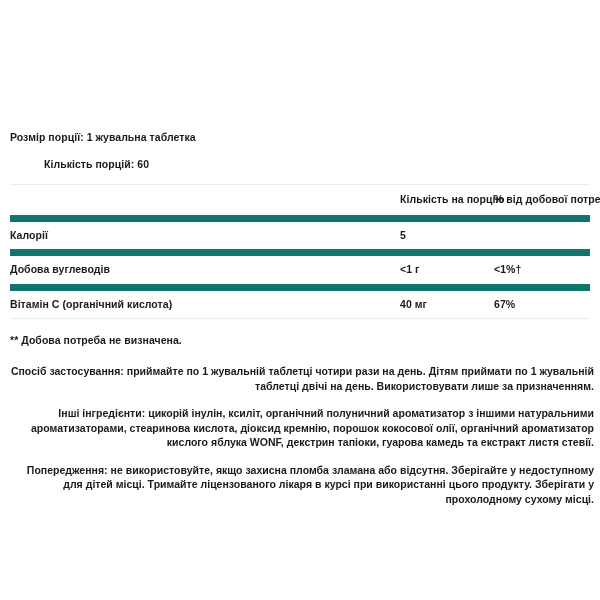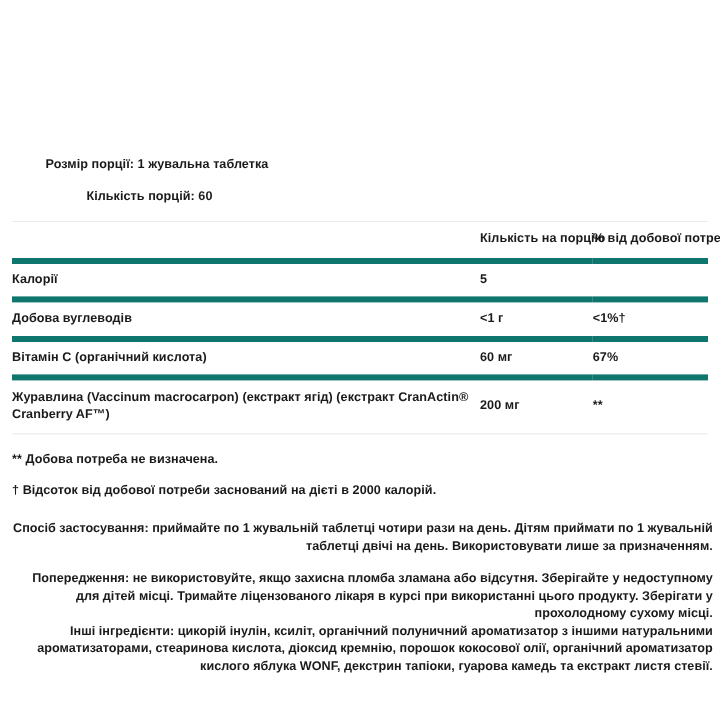--- a/index.html
+++ b/index.html
@@ -19,21 +19,20 @@
     position: absolute;
     left: 0;
     top: 0;
     width: 600px;
     height: 600px;
     box-sizing: border-box;
     padding: 0 10px;
   }
   .serving-block {
     padding-top: 130px;
-    margin-left: 28px;
   }
   .serving-line {
     font-size: 10.5px;
     font-weight: bold;
     line-height: 14px;
     letter-spacing: 0.05px;
     margin: 0 0 13px 0;
   }
   .serving-line:last-child {
     margin-bottom: 0;
@@ -48,21 +47,21 @@
   }
   table.facts th,
   table.facts td {
     text-align: left;
     vertical-align: top;
     font-size: 10.5px;
     font-weight: bold;
     line-height: 13.5px;
     letter-spacing: 0.05px;
     padding: 7px 4px 7px 0;
-    border-top: 5px solid #0f766e;
+    border-top: 7px solid #0f766e;
   }
   table.facts thead th {
     border-top: 1px solid #ebebeb;
     padding-top: 8px;
     padding-bottom: 8px;
   }
   table.facts tbody tr:last-child td {
     border-bottom: 1px solid #ebebeb;
   }
   .col-name   { width: 390px; }
@@ -132,33 +131,27 @@
         <td class="amount-cell">5</td>
         <td class="dv-cell"></td>
       </tr>
       <tr>
         <td class="name-cell">Добова вуглеводів</td>
         <td class="amount-cell">&lt;1 г</td>
         <td class="dv-cell">&lt;1%†</td>
       </tr>
       <tr>
         <td class="name-cell">Вітамін C (органічний кислота)</td>
-        <td class="amount-cell">60 мг</td>
+        <td class="amount-cell">40 мг</td>
         <td class="dv-cell">67%</td>
-      </tr>
-      <tr class="tall-row">
-        <td class="name-cell">Журавлина (Vaccinum macrocarpon) (екстракт ягід) (екстракт CranActin® Cranberry AF™)</td>
-        <td class="amount-cell">200 мг</td>
-        <td class="dv-cell">**</td>
       </tr>
     </tbody>
   </table>
 
   <div class="notes">
     <p class="note">** Добова потреба не визначена.</p>
-    <p class="note">† Відсоток від добової потреби заснований на дієті в 2000 калорій.</p>
   </div>
 
   <p class="para gap-before">Спосіб застосування: приймайте по 1 жувальній таблетці чотири рази на день. Дітям приймати по 1 жувальній таблетці двічі на день. Використовувати лише за призначенням.</p>
+  <p class="para">Інші інгредієнти: цикорій інулін, ксиліт, органічний полуничний ароматизатор з іншими натуральними ароматизаторами, стеаринова кислота, діоксид кремнію, порошок кокосової олії, органічний ароматизатор кислого яблука WONF, декстрин тапіоки, гуарова камедь та екстракт листя стевії.</p>
   <p class="para last">Попередження: не використовуйте, якщо захисна пломба зламана або відсутня. Зберігайте у недоступному для дітей місці. Тримайте ліцензованого лікаря в курсі при використанні цього продукту. Зберігати у прохолодному сухому місці.</p>
-  <p class="para">Інші інгредієнти: цикорій інулін, ксиліт, органічний полуничний ароматизатор з іншими натуральними ароматизаторами, стеаринова кислота, діоксид кремнію, порошок кокосової олії, органічний ароматизатор кислого яблука WONF, декстрин тапіоки, гуарова камедь та екстракт листя стевії.</p>
 
 </div>
 
 </body></html>

